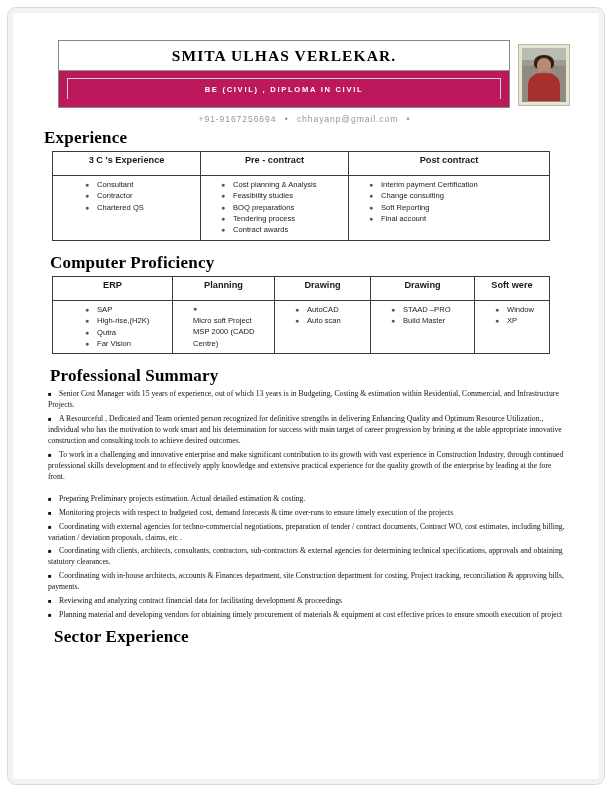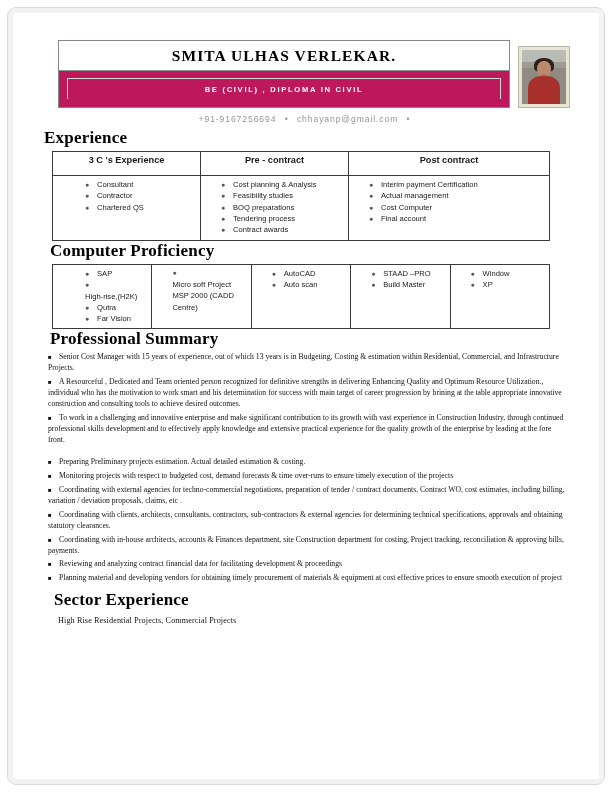--- a/index.html
+++ b/index.html
@@ -19,21 +19,21 @@
     box-shadow:0 0 0 5px #f2f2f2 inset;
   }
   .page-inner {
     position:absolute; left:14px; top:14px;
     width:570px; height:750px;
     background:#ffffff;
     padding:18px 22px 0 22px;
   }
 
   
-  .header-row { display:flex; align-items:flex-end; gap:8px;padding-left:14px; }
+  .header-row { display:flex; align-items:center; gap:8px;padding-left:14px; }
   .header-left { flex:1 1 auto; border:1px solid #7d8d80; }
   .name-bar {
     background:#ffffff;
     text-align:center;
     padding:6px 4px 5px 4px;
     font-family:"Liberation Serif", serif;
     font-size:15.5px;
     font-weight:bold;
     letter-spacing:1.1px;
     color:#000000;
@@ -102,21 +102,21 @@
   
   .sec-h {
     font-family:"Liberation Serif", serif;
     font-weight:bold;
     font-size:17px;
     color:#000;
     margin:0 0 3px 0;
     letter-spacing:0.2px;
   }
   .sec-h.indent { margin-left:10px; }
-  .sec-h.indent2 { margin-left:6px; }
+  .sec-h.indent2 { margin-left:6px;margin-top:12px; }
 
   
   table.grid {
     border-collapse:collapse;
     width:498px;
     margin:0 0 0 8px;
     table-layout:fixed;
   }
   table.grid th, table.grid td {
     border:1px solid #3a3a3a;
@@ -240,32 +240,39 @@
           <li><span class="bl">●</span><span class="tx">Cost planning &amp; Analysis</span></li>
           <li><span class="bl">●</span><span class="tx">Feasibility studies</span></li>
           <li><span class="bl">●</span><span class="tx">BOQ preparations</span></li>
           <li><span class="bl">●</span><span class="tx">Tendering process</span></li>
           <li><span class="bl">●</span><span class="tx">Contract awards</span></li>
         </ul>
       </td>
       <td>
         <ul class="cellist pad-d">
           <li><span class="bl">●</span><span class="tx">Interim payment Certification</span></li>
-          <li><span class="bl">●</span><span class="tx">Actual management</span></li>
-          <li><span class="bl">●</span><span class="tx">Cost Computer</span></li>
+          <li><span class="bl">●</span><span class="tx">Change consulting</span></li>
+          <li><span class="bl">●</span><span class="tx">Soft Reporting</span></li>
           <li><span class="bl">●</span><span class="tx">Final account</span></li>
         </ul>
       </td>
     </tr>
   </tbody>
       </table>
 
   <div class="sec-h indent2">Computer Proficiency</div>
   <table class="grid cp-table">
     <tbody>
+          <tr>
+      <th style="width:120px">ERP</th>
+      <th style="width:102px">Planning</th>
+      <th style="width:96px">Drawing</th>
+      <th style="width:104px">Drawing</th>
+      <th>Soft were</th>
+    </tr>
     <tr>
       <td>
         <ul class="cellist pad-c">
           <li><span class="bl">●</span><span class="tx">SAP</span></li>
           <li><span class="bl">●</span><span class="tx">High-rise,(H2K)</span></li>
           <li><span class="bl">●</span><span class="tx">Qutra</span></li>
           <li><span class="bl">●</span><span class="tx">Far Vision</span></li>
         </ul>
       </td>
       <td>
@@ -306,16 +313,15 @@
     <li><span class="sq">■</span><span class="ind">Preparing Preliminary projects estimation. Actual detailed estimation &amp; costing.</span></li>
     <li><span class="sq">■</span><span class="ind">Monitoring projects with respect to budgeted cost, demand forecasts &amp; time over-runs to ensure timely execution of the projects</span></li>
     <li><span class="sq">■</span><span class="ind">Coordinating with external agencies for techno-commercial negotiations, preparation of tender / contract documents, Contract WO, cost estimates, including billing, variation / deviation proposals, claims, etc .</span></li>
     <li><span class="sq">■</span><span class="ind">Coordinating with clients, architects, consultants, contractors, sub-contractors &amp; external agencies for determining technical specifications, approvals and obtaining statutory clearances.</span></li>
     <li><span class="sq">■</span><span class="ind">Coordinating with in-house architects, accounts &amp; Finances department, site  Construction department for costing, Project tracking, reconciliation &amp; approving bills, payments.</span></li>
     <li><span class="sq">■</span><span class="ind">Reviewing and analyzing contract financial data for facilitating development &amp; proceedings</span></li>
     <li><span class="sq">■</span><span class="ind">Planning material and developing vendors for obtaining timely procurement of materials &amp;  equipment at cost effective prices to ensure  smooth execution of project</span></li>
   </ul>
 
   <div class="sec-h indent">Sector Experience</div>
-  <div class="sector-line">High Rise Residential Projects,  Commercial Projects</div>
 
  </div>
 </div>
 
 </body></html>

